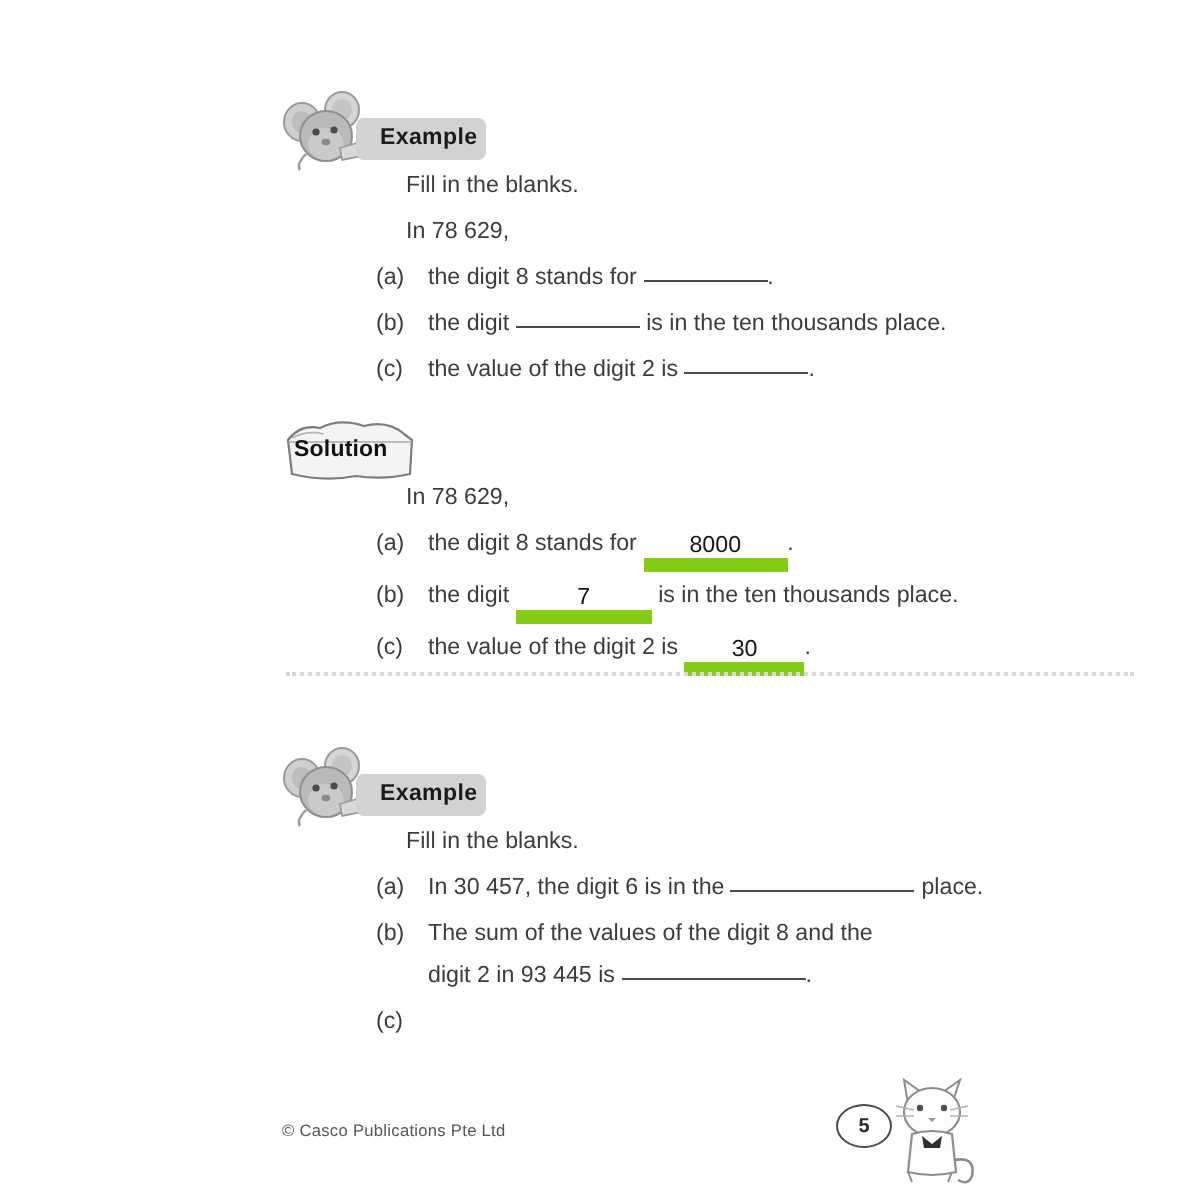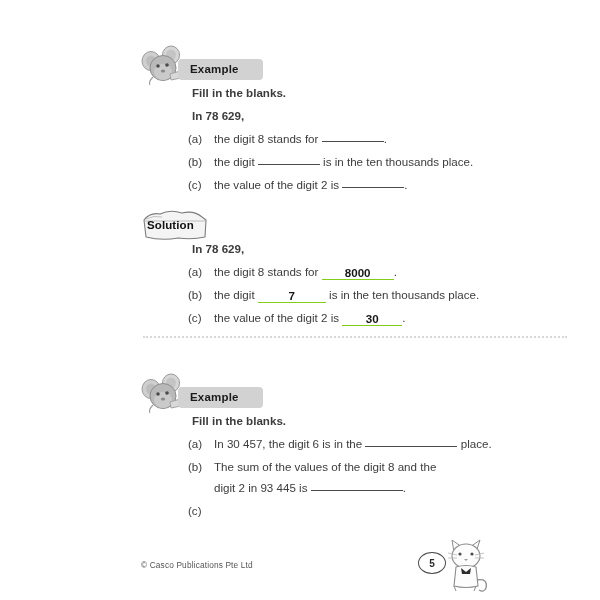--- a/index.html
+++ b/index.html
@@ -44,21 +44,21 @@
 
   
   .example-badge {
     position: absolute;
     left: 38px;
     top: 11px;
     background: #d2d2d2;
     color: #1b1b1b;
     font-size: 11.5px;
     font-weight: bold;
-    padding: 3px 24px 4px 12px;
+    padding: 3px 4px 4px 12px;
     border-radius: 4px;
     letter-spacing: 0.2px;
     line-height: 1.25;
   }
 
   
   .solution-badge-wrap {
     position: absolute;
     left: 0px;
     top: 0px;
@@ -83,23 +83,22 @@
   
   .body-text {
     position: absolute;
     left: 48px;
     width: 370px;
     font-size: 11.6px;
     line-height: 21px;
     color: #3c3c3c;
   }
   .lead-line {
-    margin: 0 0 2px 4px;
+    margin: 0 0 2px 15px;
     white-space: nowrap;
-    font-weight: bold;
   }
   .qlist {
     list-style: none;
     margin: 0;
     padding: 0;
   }
   .qitem {
     position: relative;
     padding-left: 26px;
     margin-bottom: 2px;
@@ -121,23 +120,23 @@
     border-bottom: 1px solid #4a4a4a;
     vertical-align: baseline;
     position: relative;
     top: -1px;
   }
   .blank.w-short { width: 62px; height: 11px; }
   .blank.w-long  { width: 92px; height: 11px; }
 
   .blank-filled {
     display: inline-block;
-    border-bottom: 1px solid #84cc16;
+    border-bottom: 7px solid #84cc16;
     text-align: center;
-    font-weight: bold;
+    font-weight: normal;
     color: #161616;
     font-size: 11.6px;
     line-height: 13px;
     vertical-align: baseline;
     position: relative;
     top: 1px;
   }
   .bf-wide { width: 72px; }
   .bf-med  { width: 68px; }
   .bf-narrow { width: 60px; }

